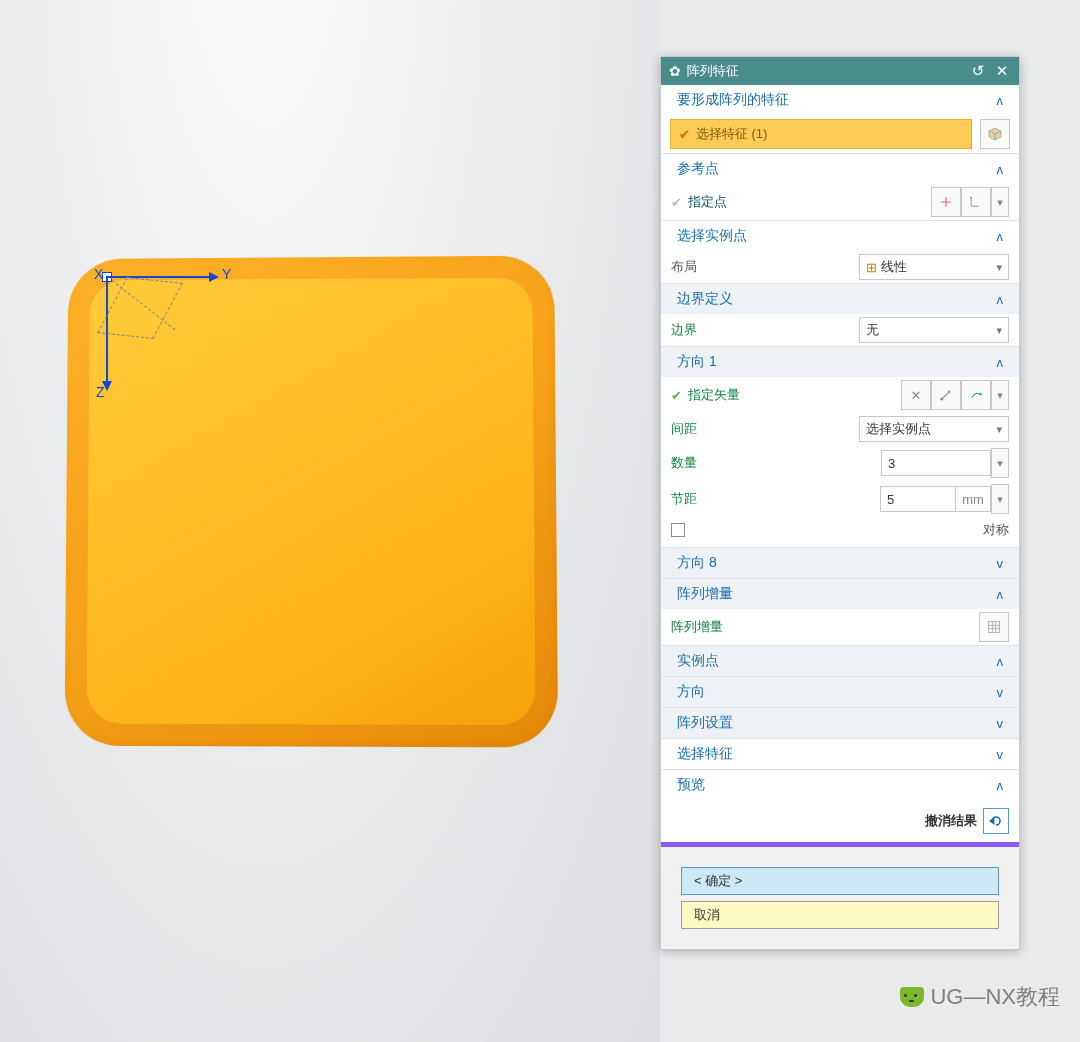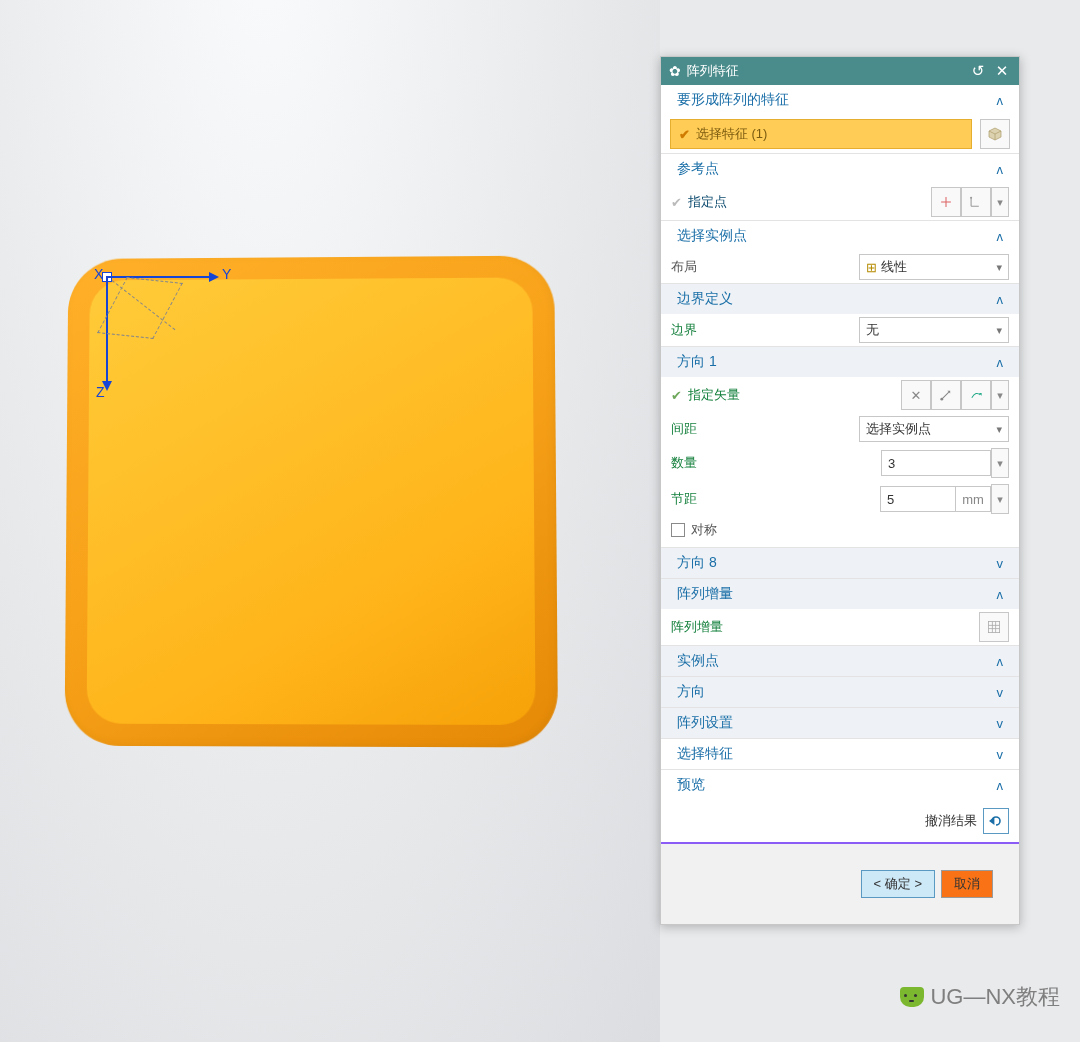--- a/index.html
+++ b/index.html
@@ -60,27 +60,27 @@
   .iconbtn.isv svg{width:18px;height:18px;}
   .row{display:flex;align-items:center;padding:3px 10px;min-height:30px;}
   .row .lbl{flex:0 0 160px;color:#555;}
   .row .lbl.dim{color:#15803d;}
   .row .spacer{flex:1;}
   .inp{height:26px;border:1px solid #c7c7c7;background:#fff;padding:0 6px;display:flex;align-items:center;color:#333;}
   .inp.sel{width:150px;justify-content:space-between;}
   .inp.num{width:110px;text-align:left;}
   .inp .caret{color:#777;font-size:11px;}
   .inp.unit{width:36px;justify-content:center;color:#888;margin-left:-1px;}
-  .chkline{display:flex;align-items:center;gap:6px;padding:4px 10px 8px;color:#555;}
+  .chkline{display:flex;align-items:center;gap:6px;padding:4px 10px 8px;color:#555;justify-content:space-between;}
   .chkbox{width:14px;height:14px;border:1px solid #8a8a8a;background:#fff;}
   .grid-icon svg rect{fill:none;stroke:#aaa;}
   .dimrow{color:#aaa;}
   .dimrow .lbl{color:#0c4a6e;}
-  .footer{display:flex;justify-content:flex-end;gap:6px;padding:26px;background:#f1f1f1;border-top:2px solid #8b5cf6;}
-  .btn{height:28px;padding:0 12px;border:1px solid #9a9a9a;background:#f97316;cursor:pointer;display:flex;align-items:center;}
+  .footer{display:flex;justify-content:flex-end;gap:6px;padding:20px;background:#f1f1f1;border-top:5px solid #8b5cf6;flex-direction:column;}
+  .btn{height:28px;padding:0 12px;border:1px solid #9a9a9a;background:#fef9c3;cursor:pointer;display:flex;align-items:center;}
   .btn.primary{background:#cde8f7;border-color:#5a9ac2;}
   .undo-row{display:flex;justify-content:flex-end;align-items:center;gap:6px;padding:8px 10px;}
   .undo-row .ub{width:26px;height:26px;border:1px solid #5a9ac2;background:#fff;display:flex;align-items:center;justify-content:center;}
   .undo-row .ub svg{stroke:#1b6fa8;fill:none;stroke-width:2;}
   .selline-dim{color:#bbb;}
 </style>
 </head>
 <body>
 
 <div class="viewport">
@@ -283,21 +283,21 @@
   <div class="section-h">
     <span>选择特征</span>
     <span class="sh-arrow">v</span>
   </div>
 
   <div class="section-h">
     <span>预览</span>
     <span class="sh-arrow">ʌ</span>
   </div>
   <div class="undo-row">
-    <span style="font-weight:normal;">撤消结果</span>
+    <span style="font-weight:bold;">撤消结果</span>
     <div class="ub">
       <svg viewBox="0 0 20 20" width="16" height="16">
           <path d="M5 10 A5 5 0 1 1 10 15"></path>
           <polygon points="3,10 7,7 7,13" fill="#1b6fa8"></polygon>
         </svg>
     </div>
   </div>
 
   <div class="footer">
     <div class="btn primary">

